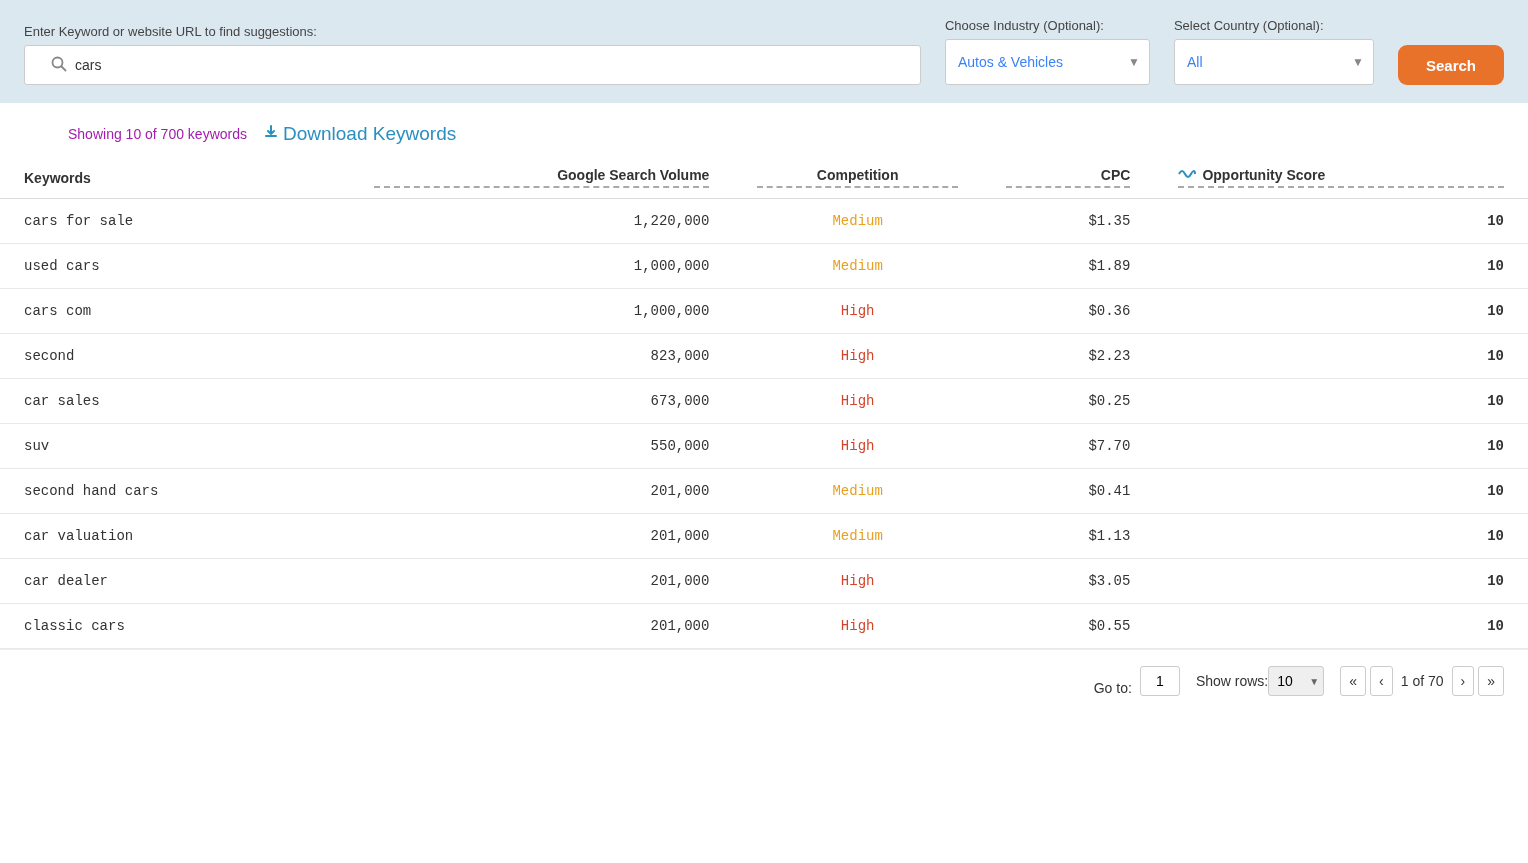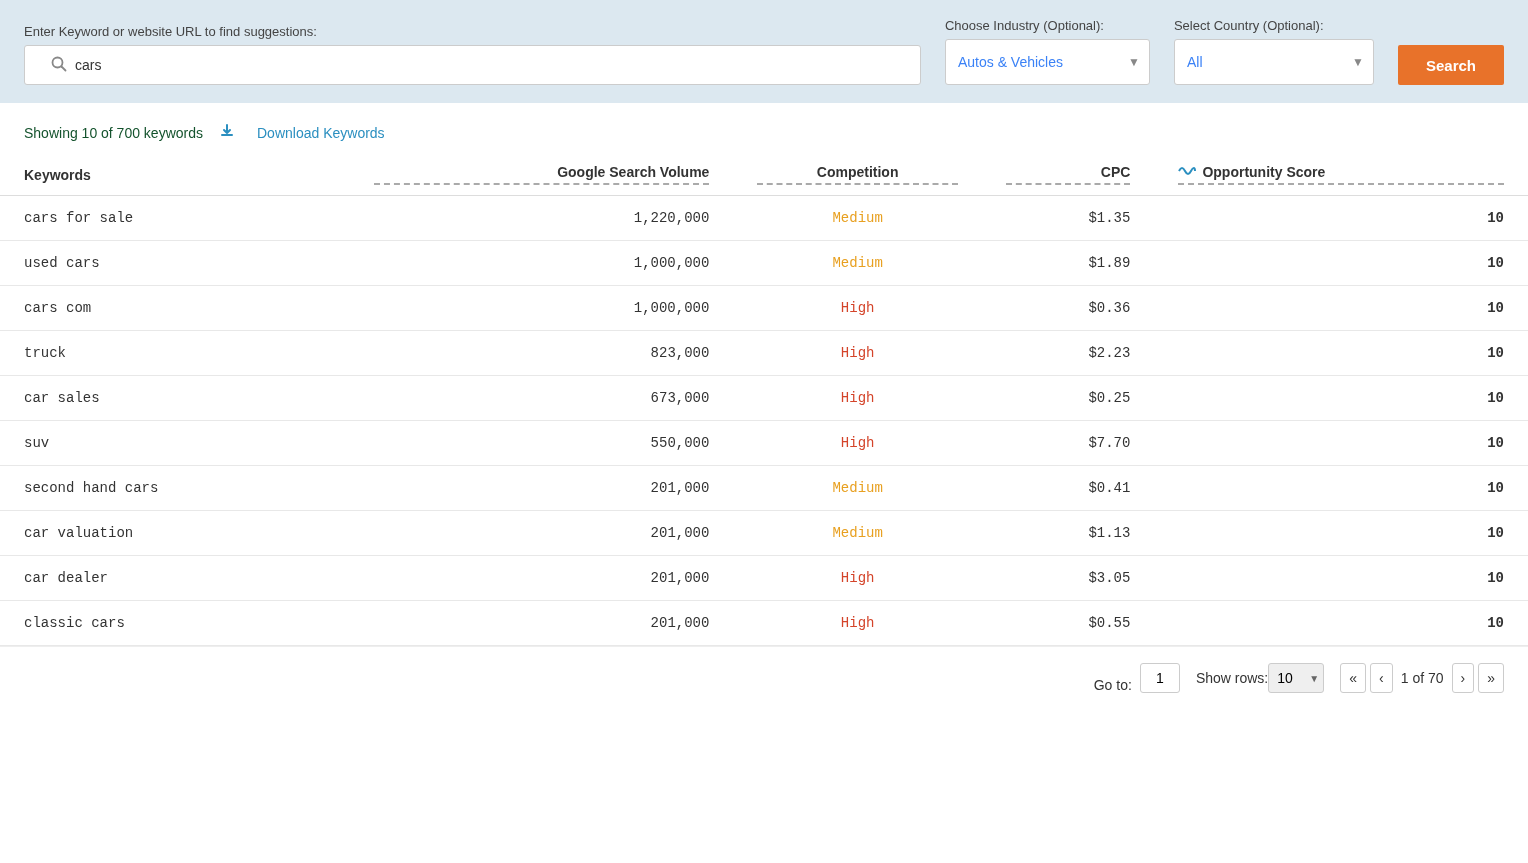--- a/index.html
+++ b/index.html
@@ -78,48 +78,49 @@
       right: 10px;
       pointer-events: none;
       color: #888;
       font-size: 12px;
     }
 
     .search-btn {
       background: #e8722a;
       color: #fff;
       border: none;
-      border-radius: 2px;
+      border-radius: 9px;
       padding: 0 28px;
       height: 40px;
       font-size: 15px;
       font-weight: bold;
       cursor: pointer;
       white-space: nowrap;
     }
 
     .results-header {
       padding: 20px 24px 12px;
       display: flex;
       align-items: center;
       gap: 16px;
     }
 
     .showing-text {
       font-size: 14px;
-      color: #14532d;
+      color: #a21caf;
+      margin-left: 44px;
     }
 
     .download-link {
       color: #2b8fc0;
       text-decoration: none;
-      font-size: 14px;
-      display: flex;
-      align-items: center;
-      gap: 22px;
+      font-size: 19px;
+      display: flex;
+      align-items: center;
+      gap: 4px;
     }
 
     .download-icon {
       color: #2b8fc0;
     }
 
     table {
       width: 100%;
       border-collapse: collapse;
     }
@@ -359,21 +360,21 @@
     <td class="right opp-score">10</td>
   </tr>
       <tr>
     <td>cars com</td>
     <td class="right">1,000,000</td>
     <td class="center competition-high">High</td>
     <td class="right">$0.36</td>
     <td class="right opp-score">10</td>
   </tr>
       <tr>
-    <td>truck</td>
+    <td>second</td>
     <td class="right">823,000</td>
     <td class="center competition-high">High</td>
     <td class="right">$2.23</td>
     <td class="right opp-score">10</td>
   </tr>
       <tr>
     <td>car sales</td>
     <td class="right">673,000</td>
     <td class="center competition-high">High</td>
     <td class="right">$0.25</td>

